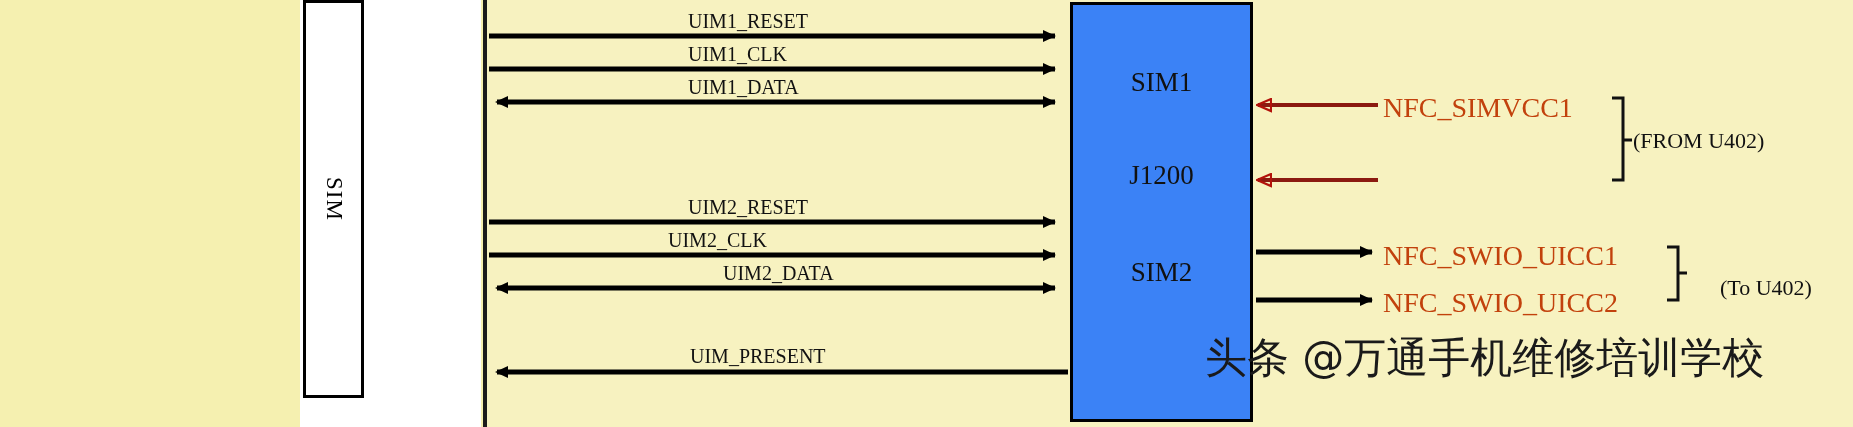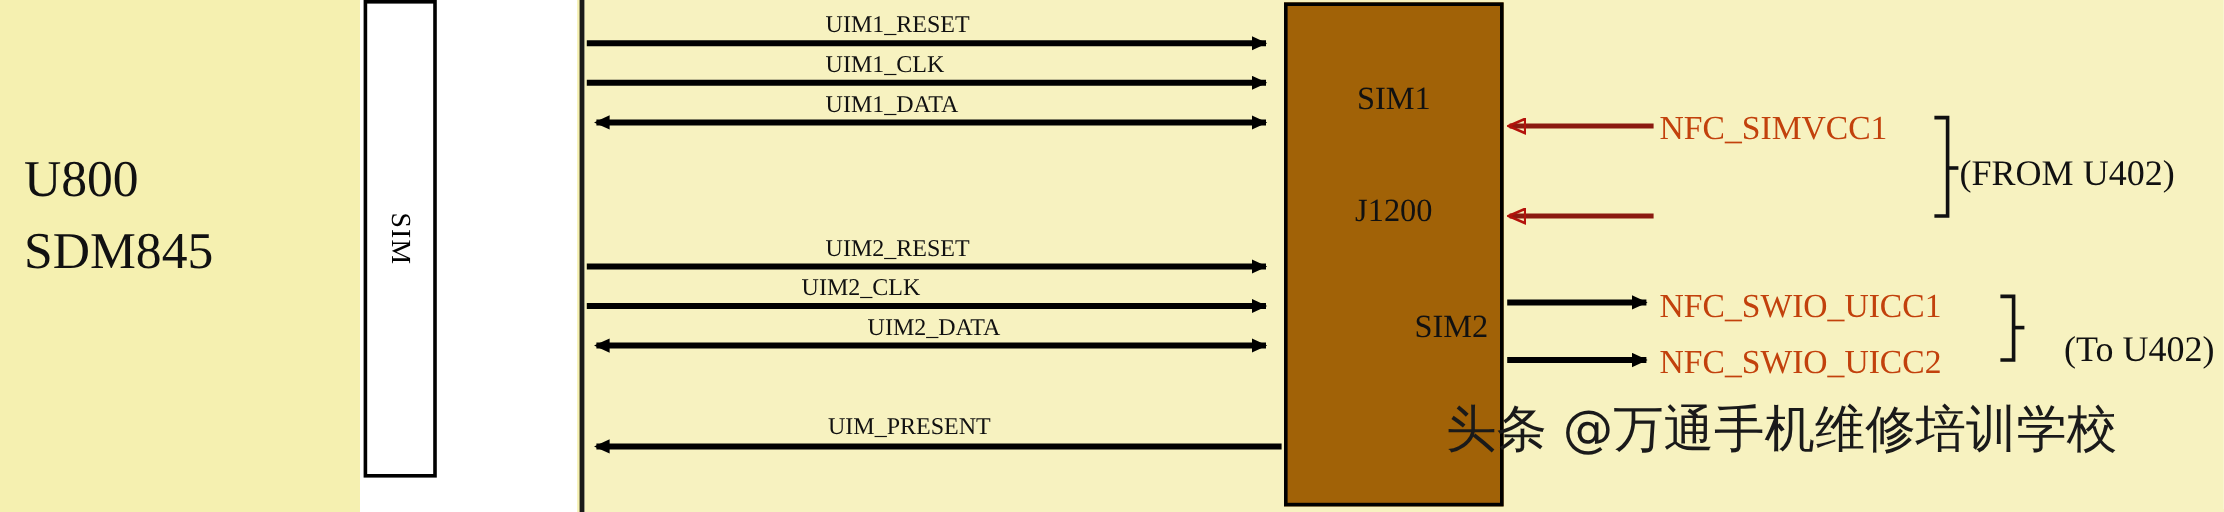--- a/index.html
+++ b/index.html
@@ -41,38 +41,38 @@
   
   .chip-label{
     position:absolute;left:20px;top:120px;
     font-size:43px;line-height:60px;color:#111;
     font-family:"Liberation Serif", serif;
   }
 
   
   .conn-box{
     position:absolute;left:1070px;top:2px;width:183px;height:420px;
-    border:3px solid #000;background:#a16207;box-sizing:border-box;
+    border:3px solid #000;background:#3b82f6;box-sizing:border-box;
   }
   .conn-text{
     position:absolute;width:100%;text-align:center;
     font-size:27px;color:#111;font-family:"Liberation Serif", serif;
   }
 
   
   .sig-label{
     position:absolute;font-size:20px;color:#111;white-space:nowrap;
     font-family:"Liberation Serif", serif;
   }
   .right-label{
     position:absolute;font-size:28px;color:#c2410c;white-space:nowrap;
     font-family:"Liberation Serif", serif;
   }
   .note-label{
-    position:absolute;font-size:30px;color:#111;white-space:nowrap;
+    position:absolute;font-size:22px;color:#111;white-space:nowrap;
     font-family:"Liberation Serif", serif;
   }
 
   
   svg.wires{position:absolute;left:0;top:0;width:1853px;height:427px;pointer-events:none;}
 
   
   .watermark{
     position:absolute;left:1205px;top:330px;
     font-size:42px;font-weight:normal;color:#1a1a1a;
@@ -82,35 +82,31 @@
 </style>
 </head>
 <body>
 
 <div id="root">
 
   <div class="panel-left"></div>
   <div class="panel-right"></div>
   <div class="white-strip"></div>
 
-  <div class="chip-label">
-    <div>U800</div>
-    <div>SDM845</div>
-  </div>
 
   <div class="sim-box">
     <span class="vtext">SIM</span>
   </div>
 
   <div class="vline"></div>
 
   <div class="conn-box">
     <div class="conn-text" style="top:62px;">SIM1</div>
     <div class="conn-text" style="top:155px;">J1200</div>
-    <div class="conn-text" style="top:252px;padding-left:48px;">SIM2</div>
+    <div class="conn-text" style="top:252px;">SIM2</div>
   </div>
 
   <div class="sig-label" style="left:688px;top:10px;">UIM1_RESET</div>
   <div class="sig-label" style="left:688px;top:43px;">UIM1_CLK</div>
   <div class="sig-label" style="left:688px;top:76px;">UIM1_DATA</div>
 
   <div class="sig-label" style="left:688px;top:196px;">UIM2_RESET</div>
   <div class="sig-label" style="left:668px;top:229px;text-align:right;">UIM2_CLK</div>
   <div class="sig-label" style="left:688px;top:262px;margin-left:35px;">UIM2_DATA</div>
 

